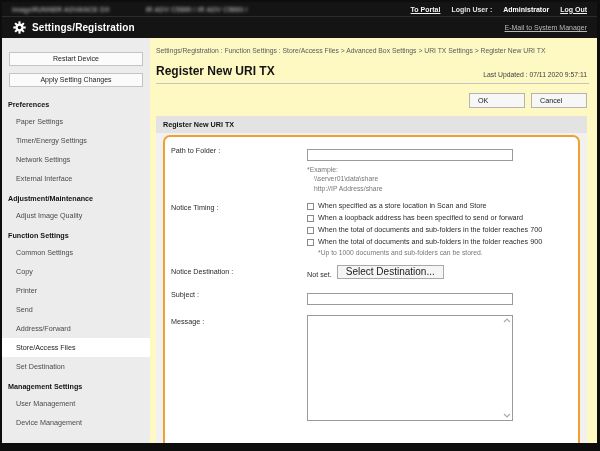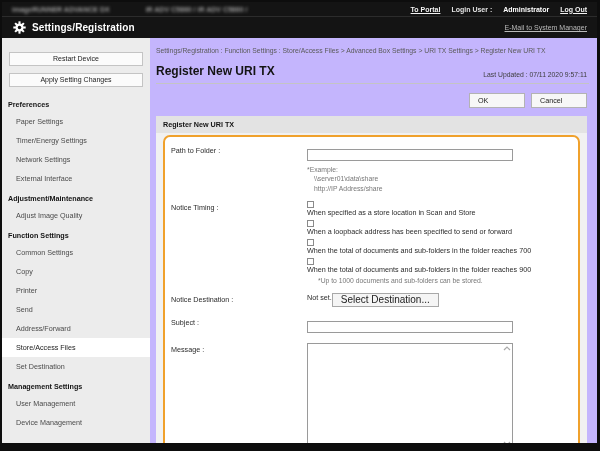--- a/index.html
+++ b/index.html
@@ -28,47 +28,47 @@
 
   
   .sidebar { width:148px; background:#ececec; padding-top:14px; flex-shrink:0; overflow:hidden; }
   .side-btn { display:block; width:134px; margin:0 auto 7px; height:14px; background:#fbfbfb; border:1px solid #c4c4c4;
               font-size:7px; color:#222; text-align:center; line-height:12px; font-family:inherit; cursor:pointer; }
   .side-section-label { font-size:7.2px; font-weight:bold; color:#141414; padding:6px 6px 3px 6px; }
   .side-item { font-size:7.2px; color:#4a4a4a; padding:5px 4px 5px 14px; cursor:pointer; }
   .side-item.selected { background:#ffffff; color:#222; }
 
   
-  .main { flex:1; background:#c4b5fd; padding:8px 8px 0 6px; display:flex; flex-direction:column; min-width:0; }
+  .main { flex:1; background:#fef9c3; padding:8px 8px 0 6px; display:flex; flex-direction:column; min-width:0; }
   .breadcrumb { font-size:6.8px; color:#5a5a5a; line-height:1.4; max-width:428px; }
   .title-row { display:flex; align-items:flex-end; border-bottom:1px solid #c4c4c4; padding:6px 2px 5px 0; margin-top:2px; }
   .page-title { font-size:12px; font-weight:bold; color:#141414; }
   .last-updated { margin-left:auto; font-size:6.8px; color:#3d3d3d; }
   .actions-row { display:flex; justify-content:flex-end; gap:6px; padding:9px 2px 8px 0; }
   .btn { min-width:56px; height:15px; background:#f7f7f7; border:1px solid #b3b3b3; font-size:7.2px; color:#222;
          text-align:left; font-family:inherit; padding:0 8px; cursor:pointer; }
 
   .panel { background:#f1f1f1; padding-bottom:9px; margin-right:2px; }
   .panel-header { background:#e3e3e3; font-size:7.2px; font-weight:bold; color:#141414; padding:4px 7px; }
   .form-box { margin:2px 7px 0; background:#fff; border:2px solid #f0a12c; border-radius:7px; padding:7px 10px 26px 6px; }
 
   .form-row { display:flex; margin-bottom:9px; }
   .form-row:last-child { margin-bottom:0; }
   .form-label { width:136px; flex-shrink:0; font-size:7.2px; color:#2a2a2a; padding-top:2px; }
   .form-control { flex:1; min-width:0; }
   .text-input { width:206px; height:12px; border:1px solid #9a9a9a; background:#fff; font-size:7px; padding:0 2px; font-family:inherit; }
   .example { font-size:6.8px; color:#787878; margin-top:4px; }
   .example .ex-line { padding-left:7px; margin-top:2.5px; }
 
-  .cb-row { display:flex; align-items:flex-start; margin-bottom:3px;flex-direction:column; }
+  .cb-row { display:flex; align-items:flex-end; margin-bottom:3px; }
   .cb { width:7px; height:7px; border:1px solid #8a8a8a; background:#fff; margin-right:4px; flex-shrink:0; cursor:pointer; }
   .cb-label { font-size:7.2px; color:#2a2a2a; white-space:nowrap; }
   .note { font-size:6.8px; color:#787878; margin-top:2px; padding-left:11px; }
 
-  .dest-row { display:flex; align-items:flex-start; }
+  .dest-row { display:flex; align-items:flex-end; gap:5px; }
   .not-set { font-size:7.2px; color:#2a2a2a; }
   .select-dest-btn { height:14px; background:#f5f5f5; border:1px solid #a8a8a8; font-size:10px; color:#222;
                      padding:0 8px; font-family:inherit; cursor:pointer; }
 
   .message-wrap { position:relative; width:206px; height:106px; }
   .message-input { width:206px; height:106px; border:1px solid #9a9a9a; background:#fff; resize:none;
                    font-size:7px; font-family:inherit; padding:2px 12px 2px 2px; }
   .scroll-strip { position:absolute; top:1px; right:1px; bottom:1px; width:10px; pointer-events:none;
                   display:flex; flex-direction:column; justify-content:space-between; align-items:center; padding:2px 0; }
 

